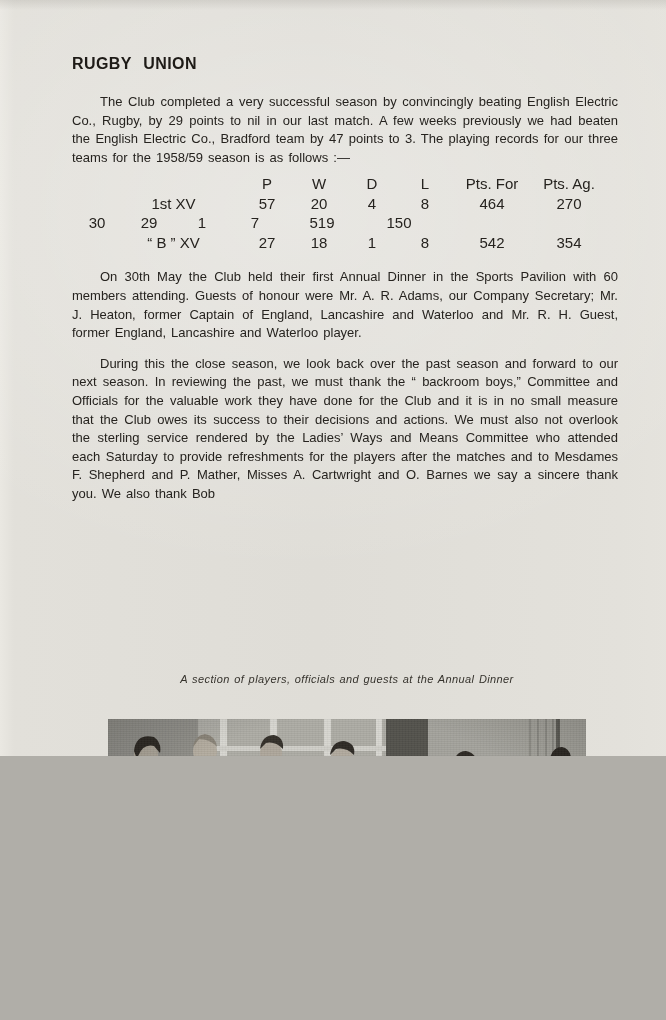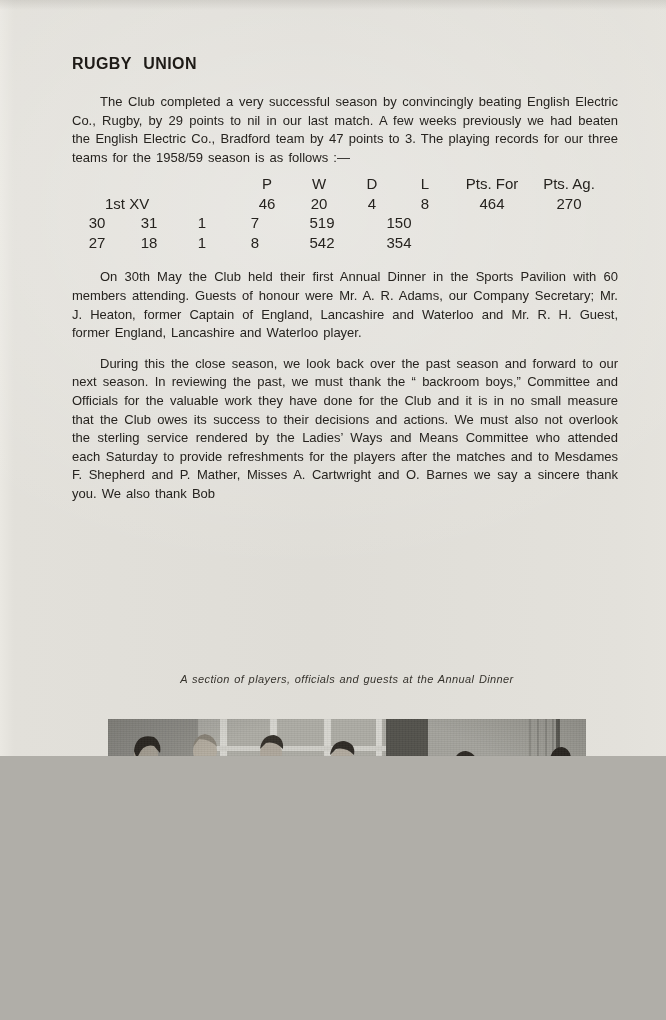--- a/index.html
+++ b/index.html
@@ -26,21 +26,21 @@
   p.body-par{
     margin:0;
     font-size:13px;line-height:18.6px;
     text-align:justify;text-indent:28px;
     word-spacing:1.5px;
   }
   p.body-par + p.body-par{margin-top:12px;}
   .records{margin:7px 0 16px 0;font-size:15px;}
   .trow{display:flex;line-height:19.5px;}
   .trow .c{text-align:center;flex:0 0 auto;}
-  .c.team{width:170px;text-align:left;padding-left:33px;box-sizing:border-box;}
+  .c.team{width:170px;text-align:center;padding-left:33px;box-sizing:border-box;}
   .c.cp{width:50px;} .c.cw{width:54px;} .c.cd{width:52px;} .c.cl{width:54px;}
   .c.cfor{width:80px;} .c.cag{width:74px;}
   .caption{
     position:absolute;left:108px;top:673px;width:478px;
     text-align:center;
     font-style:italic;font-size:11px;letter-spacing:0.4px;word-spacing:1px;
     color:#35322c;
   }
   .photo{
     position:absolute;left:108px;top:719px;width:478px;height:301px;
@@ -69,36 +69,37 @@
         <span class="c team"></span>
         <span class="c cp">P</span>
         <span class="c cw">W</span>
         <span class="c cd">D</span>
         <span class="c cl">L</span>
         <span class="c cfor">Pts. For</span>
         <span class="c cag">Pts. Ag.</span>
       </div>
       <div class="trow">
         <span class="c team">1st XV</span>
-        <span class="c cp">46</span>
+        <span class="c cp">57</span>
         <span class="c cw">20</span>
         <span class="c cd">4</span>
         <span class="c cl">8</span>
         <span class="c cfor">464</span>
         <span class="c cag">270</span>
       </div>
       <div class="trow">
         <span class="c cp">30</span>
-        <span class="c cw">31</span>
+        <span class="c cw">29</span>
         <span class="c cd">1</span>
         <span class="c cl">7</span>
         <span class="c cfor">519</span>
         <span class="c cag">150</span>
       </div>
       <div class="trow">
+        <span class="c team">“ B ” XV</span>
         <span class="c cp">27</span>
         <span class="c cw">18</span>
         <span class="c cd">1</span>
         <span class="c cl">8</span>
         <span class="c cfor">542</span>
         <span class="c cag">354</span>
       </div>
     </div>
 
     <p class="body-par">On 30th May the Club held their first Annual Dinner in the Sports Pavilion with 60 members attending.  Guests of honour were Mr. A. R. Adams, our Company Secretary; Mr. J. Heaton, former Captain of England, Lancashire and Waterloo and Mr. R. H. Guest, former England, Lancashire and Waterloo player.</p>

